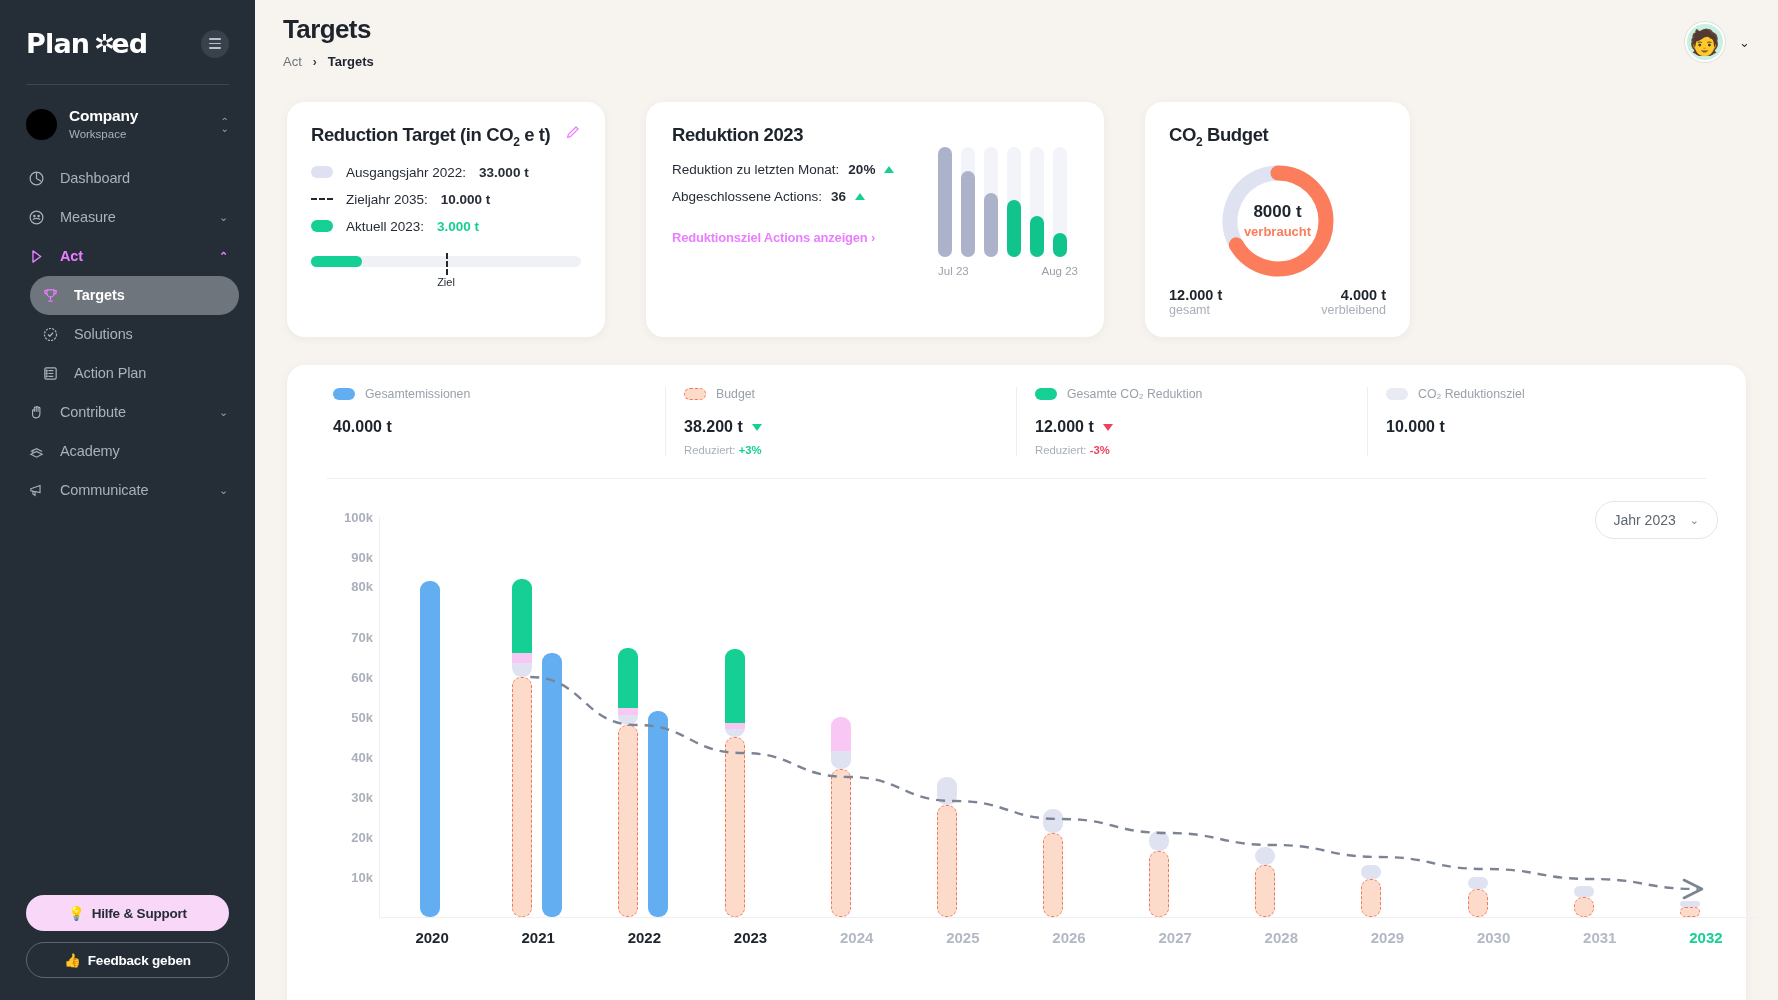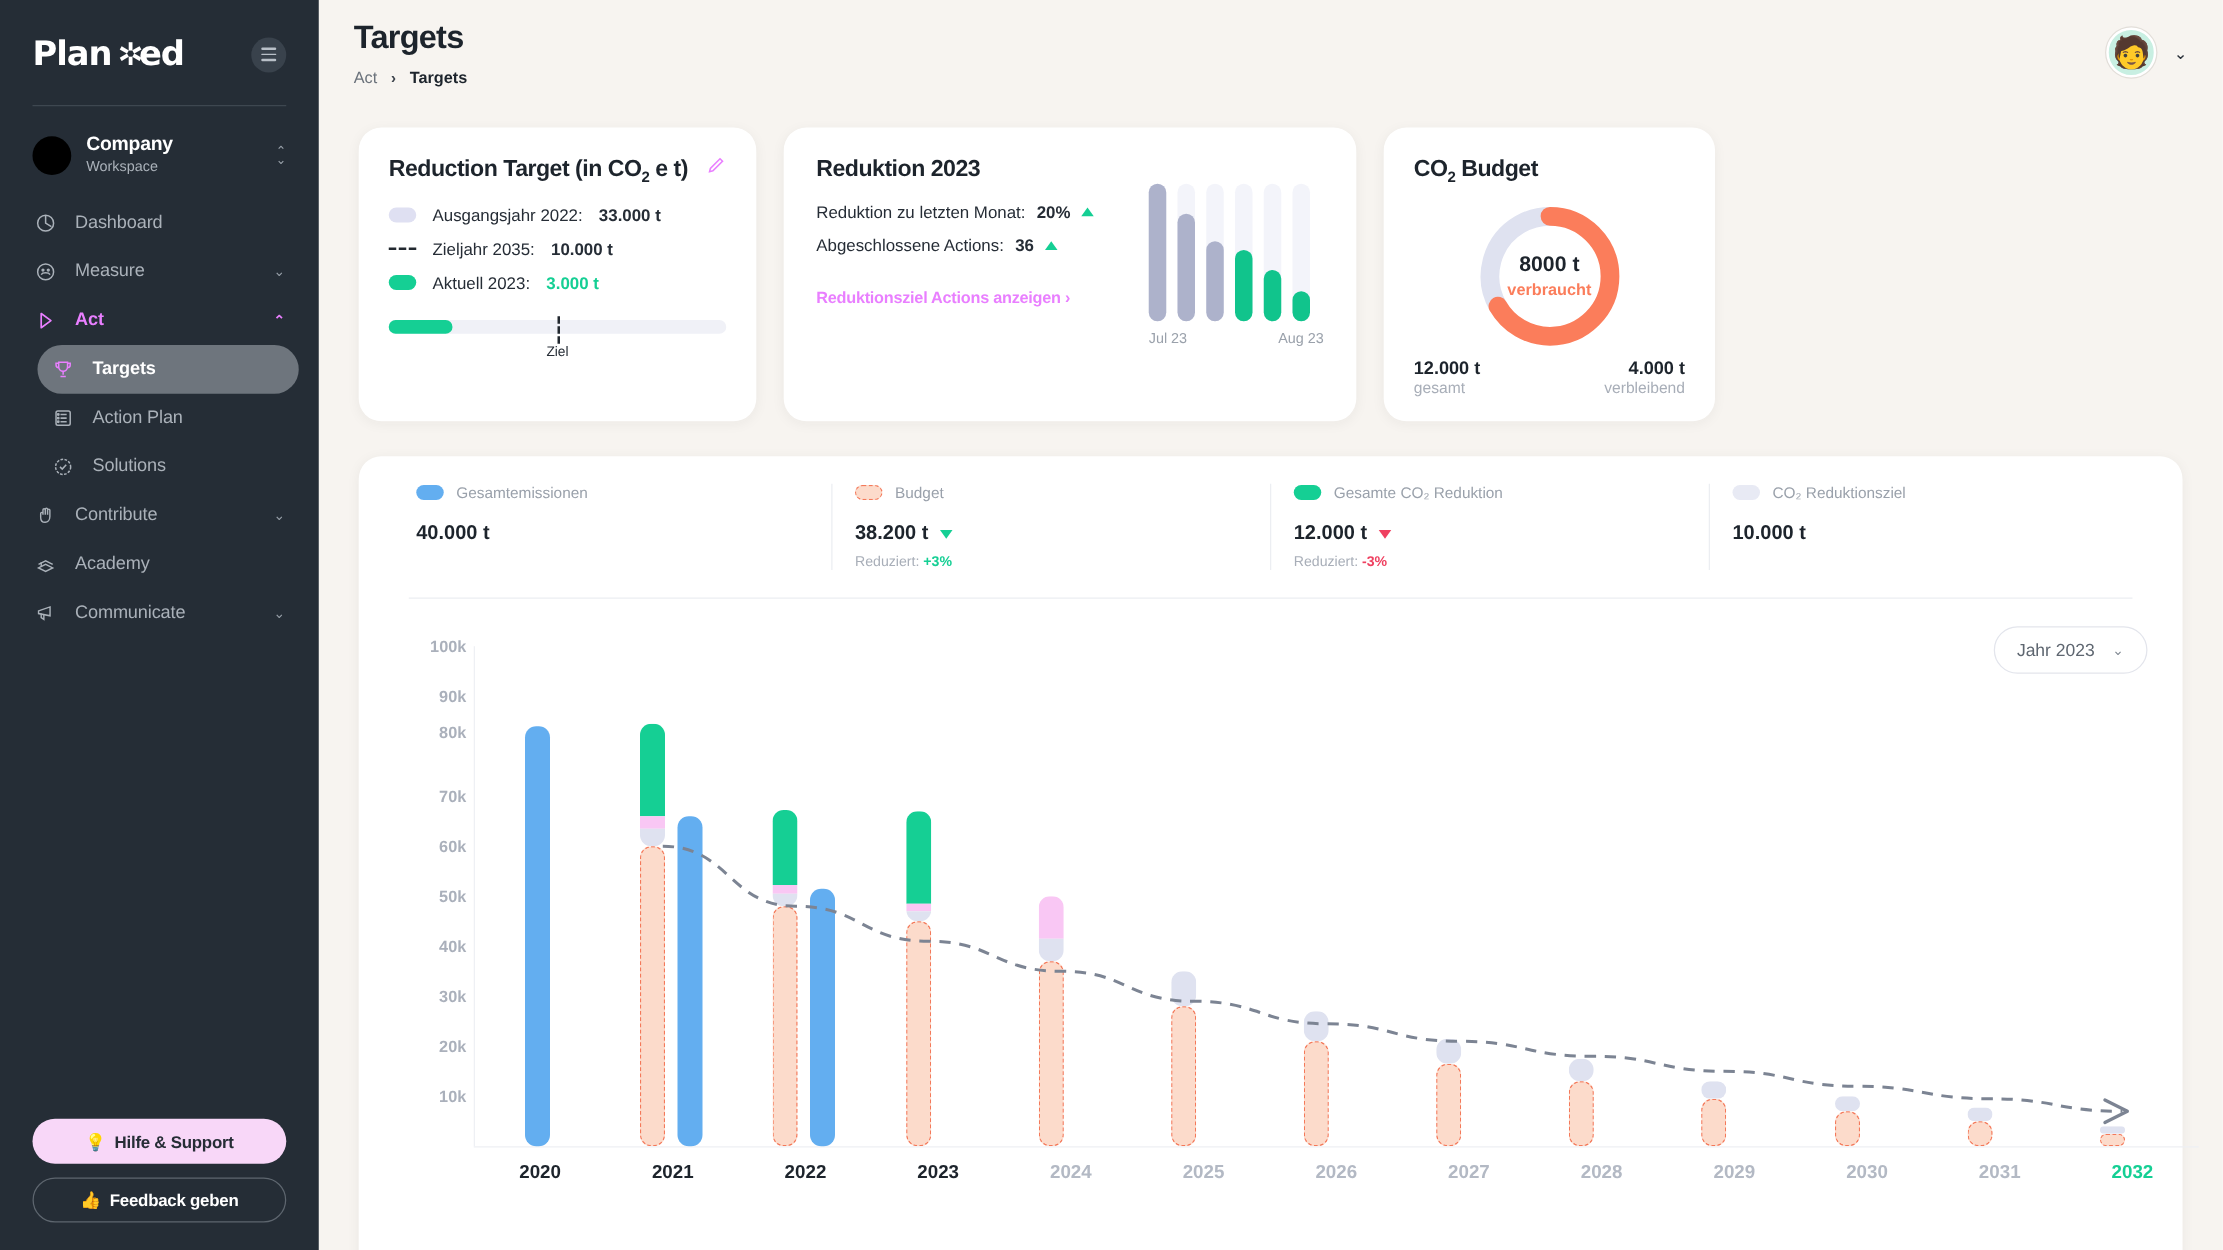--- a/index.html
+++ b/index.html
@@ -77,21 +77,21 @@
   .user-zone { display:flex; align-items:center; gap: 14px; padding-top: 8px; }
   .avatar {
     width: 40px; height: 40px; border-radius: 50%;
     background: #c8efe2; border: 2px solid #fff;
     display:flex; align-items:center; justify-content:center; font-size: 25px;
     box-shadow: 0 0 0 1px #e2ded9; cursor:pointer;
   }
   .user-chev { color: #2b323b; font-size: 13px; cursor:pointer; }
 
   
-  .cards { display: flex; gap: 22px; padding: 33px 32px 0 32px; }
+  .cards { display: flex; gap: 41px; padding: 33px 32px 0 32px; }
   .card { background: #fff; border-radius: 18px; box-shadow: 0 2px 10px rgba(40,35,30,.05); }
   .card-title { font-size: 18.5px; font-weight: 700; color: #1d242c; letter-spacing: -0.4px; }
   .card-title sub { font-size: 12px; }
 
   .card1 { width: 318px; padding: 22px 24px 24px 24px; }
   .c1-head { display:flex; align-items:flex-start; justify-content:space-between; }
   .pencil { color: #e97fff; font-size: 16px; cursor:pointer; }
   .c1-rows { margin-top: 16px; display:flex; flex-direction:column; gap: 12px; }
   .c1-row { display:flex; align-items:center; gap: 13px; font-size: 13.5px; color: #262d36; }
   .swatch { width: 22px; height: 12px; border-radius: 7px; flex: none; }
@@ -240,37 +240,37 @@
                 <path d="M7 4h10v5a5 5 0 0 1-10 0z"></path>
                 <path d="M7 5H4v2a3 3 0 0 0 3 3M17 5h3v2a3 3 0 0 1-3 3"></path>
                 <path d="M12 14v4M9 20h6"></path>
               </svg>
           </span>
           <span class="lbl">Targets</span>
         </div>
         <div class="nav-item" style="margin-left:14px">
           <span class="ico">
             <svg width="17" height="17" viewBox="0 0 24 24" fill="none" stroke="#aab1b9" stroke-width="1.7">
+                <circle cx="12" cy="12" r="8.5" stroke-dasharray="3 1.6"></circle>
+                <path d="M8.5 12l2.5 2.5 4.5-5"></path>
+              </svg>
+          </span>
+          <span class="lbl">Solutions</span>
+        </div>
+        <div class="nav-item" style="margin-left:14px">
+          <span class="ico">
+            <svg width="17" height="17" viewBox="0 0 24 24" fill="none" stroke="#aab1b9" stroke-width="1.7">
                 <rect x="4" y="4" width="16" height="16" rx="2"></rect>
                 <path d="M9 8h7M9 12h7M9 16h7"></path>
                 <circle cx="6.5" cy="8" r=".8" fill="#aab1b9"></circle>
                 <circle cx="6.5" cy="12" r=".8" fill="#aab1b9"></circle>
                 <circle cx="6.5" cy="16" r=".8" fill="#aab1b9"></circle>
               </svg>
           </span>
           <span class="lbl">Action Plan</span>
-        </div>
-        <div class="nav-item" style="margin-left:14px">
-          <span class="ico">
-            <svg width="17" height="17" viewBox="0 0 24 24" fill="none" stroke="#aab1b9" stroke-width="1.7">
-                <circle cx="12" cy="12" r="8.5" stroke-dasharray="3 1.6"></circle>
-                <path d="M8.5 12l2.5 2.5 4.5-5"></path>
-              </svg>
-          </span>
-          <span class="lbl">Solutions</span>
         </div>
       </div>
 
       <div class="nav-item">
         <span class="ico">
           <svg width="17" height="17" viewBox="0 0 24 24" fill="none" stroke="#aab1b9" stroke-width="1.6">
               <path d="M9 11V5.5a1.3 1.3 0 0 1 2.6 0V11M11.6 11V4.8a1.3 1.3 0 0 1 2.6 0V11M14.2 11V6a1.3 1.3 0 0 1 2.6 0v7c0 4-2.4 6.5-5.4 6.5S6.4 17.2 6.4 14V9.6a1.3 1.3 0 0 1 2.6 0"></path>
             </svg>
         </span>
         <span class="lbl">Contribute</span>

